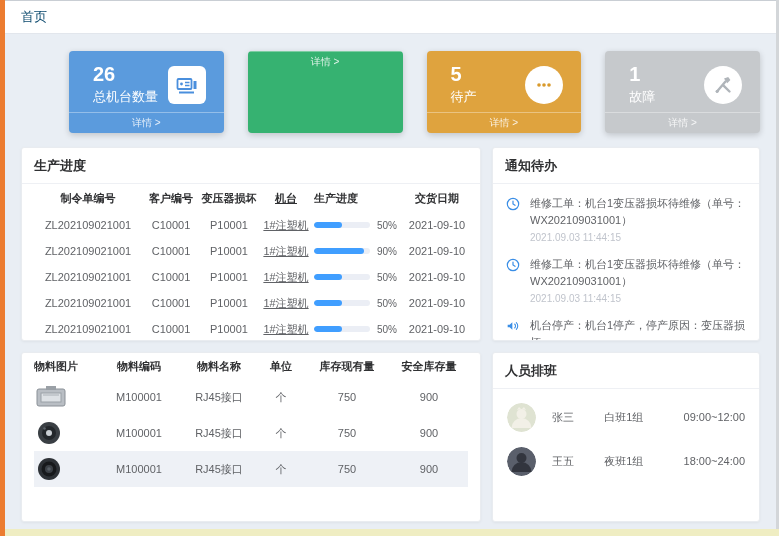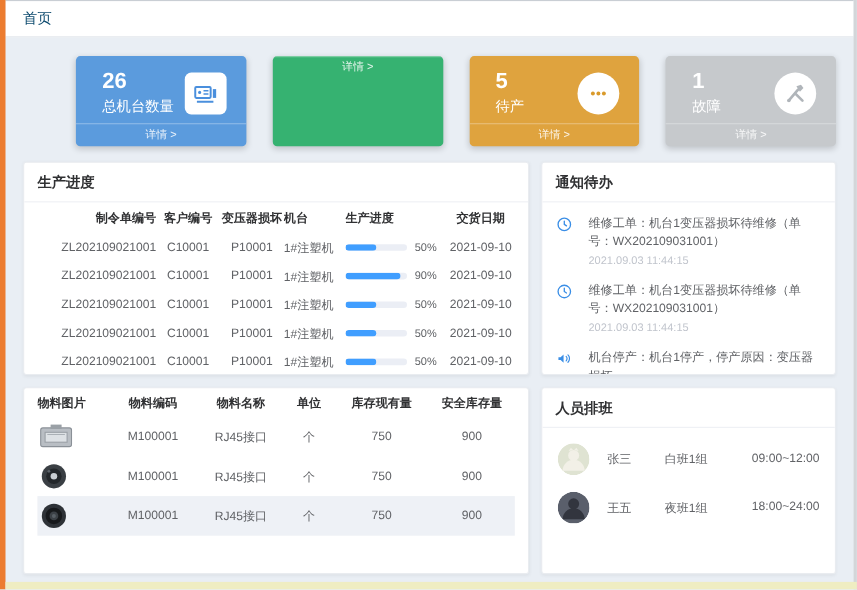--- a/index.html
+++ b/index.html
@@ -50,33 +50,33 @@
     padding:9px 12px 8px; font-size:13px; font-weight:bold; color:#303133; border-bottom:1px solid #eef0f4;
   }
 
   
   .tbl { padding:0 12px; font-size:11px; }
   .tr { display:flex; align-items:center; height:26px; }
   .tr.th { height:28px; color:#303133; font-weight:bold; }
   .inv .tr { height:36px; }
   .inv .tr.th { height:26px; }
   .td { white-space:nowrap; overflow:hidden; text-overflow:ellipsis; }
-  .co1{width:108px; text-align:right;} .co2{width:58px; text-align:center;} .co3{width:58px; text-align:center;}
-  .co4{width:56px; text-align:left;} .co5{width:92px; display:flex; align-items:center;} .co6{flex:1; text-align:center;}
+  .co1{width:108px; text-align:center;} .co2{width:58px; text-align:center;} .co3{width:58px; text-align:center;}
+  .co4{width:56px; text-align:center;text-decoration:underline;} .co5{width:92px; display:flex; align-items:center;} .co6{flex:1; text-align:center;}
   .ci1{width:64px; text-align:left;} .ci2{width:82px; text-align:center;} .ci3{width:78px; text-align:center;}
   .ci4{width:46px; text-align:center;} .ci5{width:86px; text-align:center;} .ci6{flex:1; text-align:center;}
   .row-highlight { background:#eef1f6; }
 
   .bar { width:56px; height:6px; background:#ebeef5; border-radius:3px; margin-right:7px; overflow:hidden; }
   .fill { height:100%; background:#409eff; border-radius:3px; }
   .pct { font-size:10px; color:#606266; }
 
   
   .notice-list { padding:4px 12px 0; }
-  .notice-item { display:flex; gap:13px; padding:7px 0 6px; cursor:pointer; }
+  .notice-item { display:flex; gap:8px; padding:7px 0 6px; cursor:pointer; }
   .notice-icon { flex:0 0 17px; padding-top:1px; }
   .notice-text { font-size:11px; color:#606266; line-height:1.55; }
   .notice-time { font-size:10px; color:#c0c4cc; margin-top:3px; }
 
   
   .sched-list { padding:6px 14px 0; }
   .sched-row { display:flex; align-items:center; height:44px; cursor:pointer; }
   .avatar { width:29px; height:29px; border-radius:50%; margin-right:16px; overflow:hidden; flex:0 0 29px; }
   .sched-name { width:54px; font-size:11px; color:#606266; }
   .sched-shift { width:82px; font-size:11px; color:#606266; }

